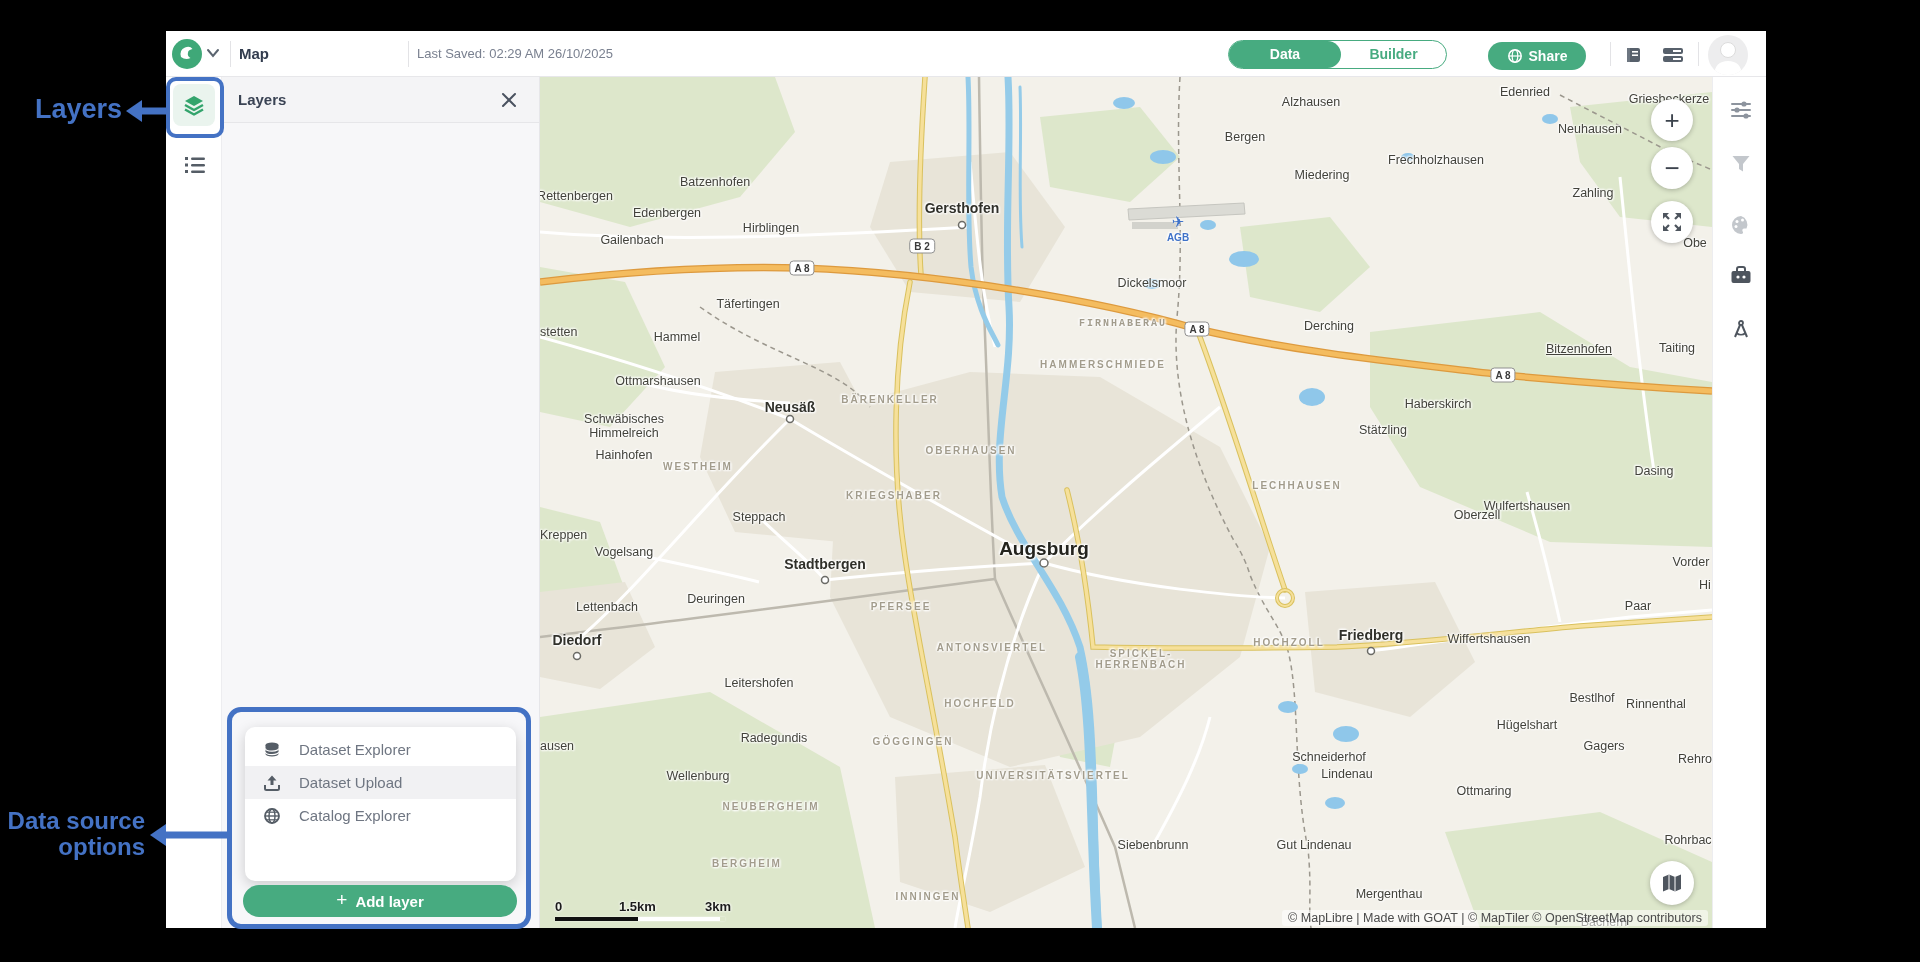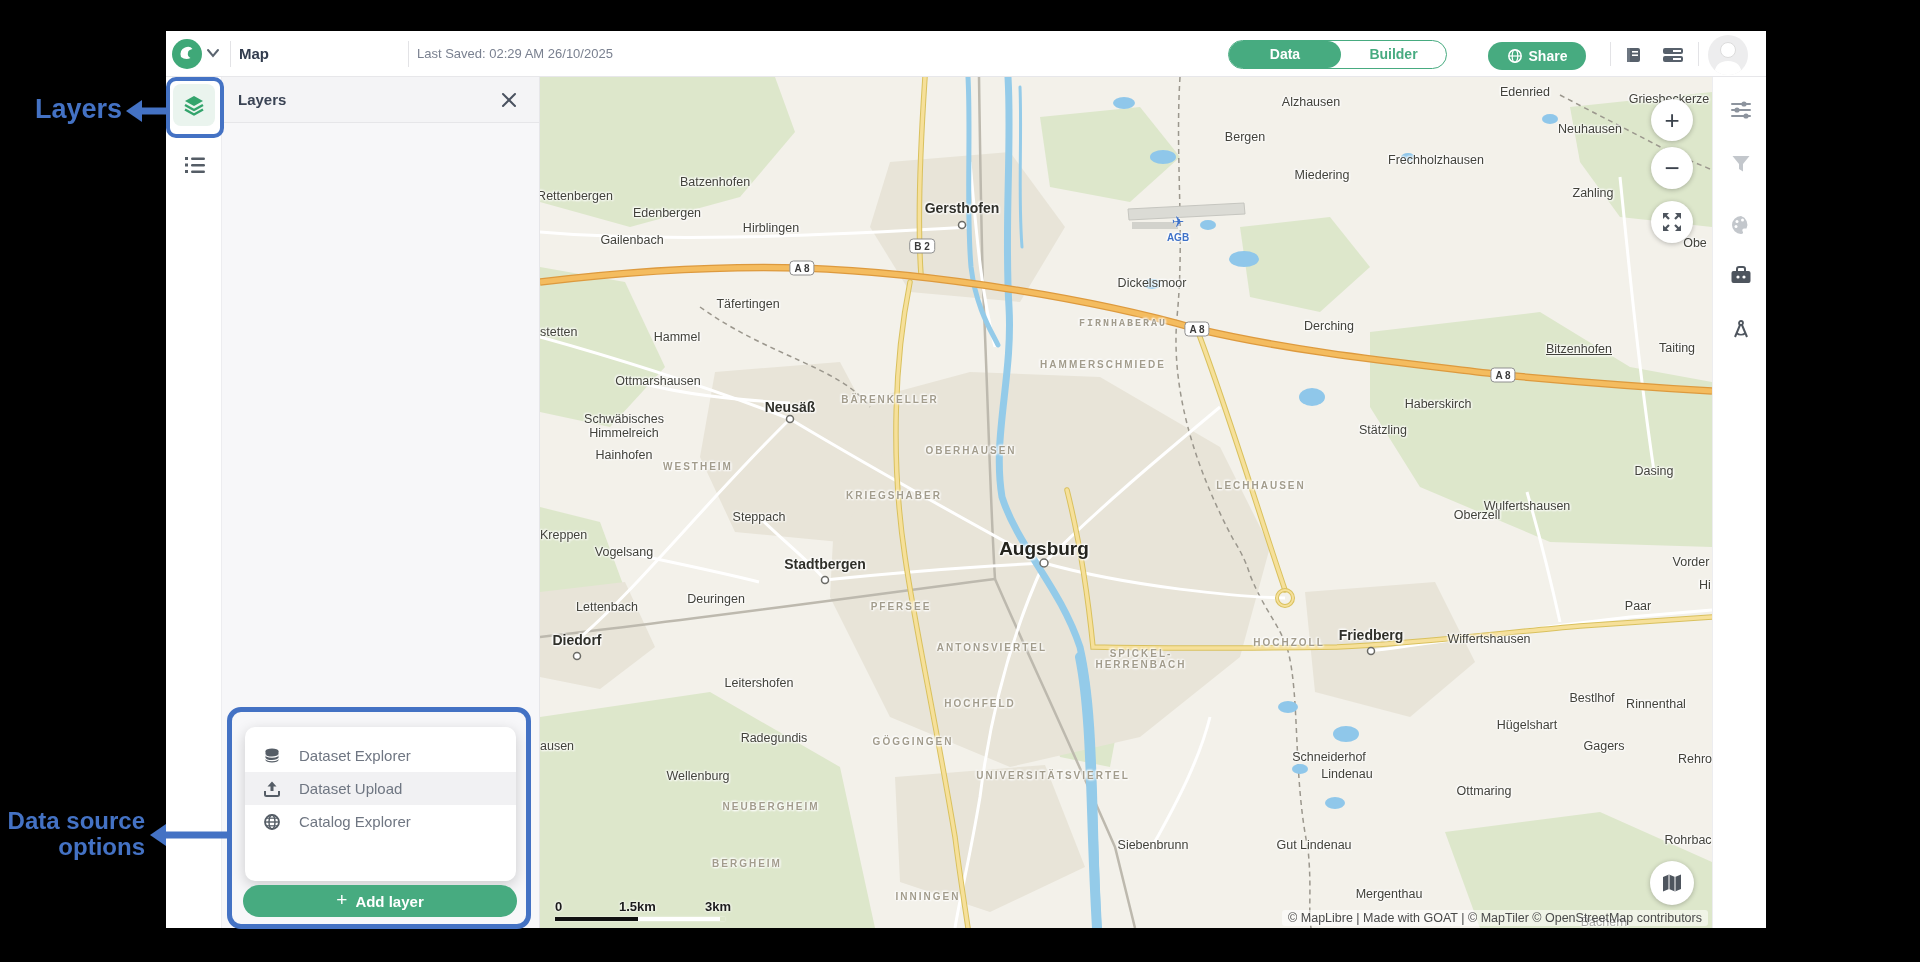--- a/index.html
+++ b/index.html
@@ -31,21 +31,21 @@
 
   
   .panel { position:absolute; left:56px; top:46px; width:318px; height:851px; background:#f7f7f9; border-right:1px solid #e6e6e9; }
   .panel-hdr { position:absolute; left:0; top:0; width:100%; height:46px; background:#f4f4f6; border-bottom:1px solid #e6e6e9; }
   .panel-title { position:absolute; left:16px; top:0; height:46px; line-height:46px; font-size:15px; font-weight:bold; color:#3a4354; }
   .panel-close { position:absolute; right:20px; top:13px; width:20px; height:20px; color:#4a5260; }
   .empty { position:absolute; left:0; top:370px; width:100%; text-align:center; }
   .empty .eicon { color:#6b7280; }
   .empty .etext { margin-top:14px; font-size:17px; color:#6b7280; }
 
-  .popup { position:absolute; left:23px; top:650px; width:271px; height:154px; background:#fff; border-radius:10px; box-shadow:0 4px 14px rgba(0,0,0,.18); padding:12px 0; }
+  .popup { position:absolute; left:23px; top:650px; width:271px; height:154px; background:#fff; border-radius:10px; box-shadow:0 4px 14px rgba(0,0,0,.18); padding:6px 0; }
   .menu-item { height:33px; display:flex; align-items:center; padding:0 18px; gap:16px; color:#6f7682; font-size:15px; }
   .menu-item.hov { background:#f1f1f3; }
   .mi-icon { width:20px; color:#555d66; display:flex; }
   .add-layer { position:absolute; left:21px; top:808px; width:274px; height:32px; background:#47ab80; border-radius:16px; color:#fff; font-size:15px; font-weight:bold; display:flex; align-items:center; justify-content:center; gap:8px; }
   .add-layer .plus { font-size:19px; font-weight:normal; margin-top:-2px; }
 
   
   .map { position:absolute; left:374px; top:46px; width:1172px; height:851px; background:#f3f1ea; overflow:hidden; }
   .map svg.base { position:absolute; left:0; top:0; }
   .maplabel { position:absolute; transform:translate(-50%,-50%); white-space:pre-line; text-align:center;
@@ -373,21 +373,21 @@
           <span class="maplabel ml-district" style="left: 563px; top: 287px;">HAMMERSCHMIEDE</span>
           <span class="maplabel ml-town" style="left: 250px; top: 330px; text-align: right;">Neusäß</span>
           <span class="maplabel ml-district" style="left: 350px; top: 322px;">BÄRENKELLER</span>
           <span class="maplabel ml-village" style="left: 898px; top: 327px;">Haberskirch</span>
           <span class="maplabel ml-village" style="left: 84px; top: 349px;">Schwäbisches
 Himmelreich</span>
           <span class="maplabel ml-village" style="left: 843px; top: 353px;">Stätzling</span>
           <span class="maplabel ml-village" style="left: 84px; top: 378px;">Hainhofen</span>
           <span class="maplabel ml-district" style="left: 158px; top: 389px;">WESTHEIM</span>
           <span class="maplabel ml-district" style="left: 415px; top: 373px; padding-left: 32px;">OBERHAUSEN</span>
-          <span class="maplabel ml-district" style="left: 721px; top: 408px;">LECHHAUSEN</span>
+          <span class="maplabel ml-district" style="left: 757px; top: 408px;">LECHHAUSEN</span>
           <span class="maplabel ml-village" style="left: 1114px; top: 394px;">Dasing</span>
           <span class="maplabel ml-district" style="left: 354px; top: 418px;">KRIEGSHABER</span>
           <span class="maplabel ml-village" style="left: 987px; top: 429px;">Wulfertshausen</span>
           <span class="maplabel ml-village" style="left: 219px; top: 440px;">Steppach</span>
           <span class="maplabel ml-village" style="left: 937px; top: 438px;">Oberzell</span>
           <span class="maplabel ml-village ml-left" style="left: 0px; top: 458px;">Kreppen</span>
           <span class="maplabel ml-village" style="left: 84px; top: 475px;">Vogelsang</span>
           <span class="maplabel ml-town" style="left: 285px; top: 487px;">Stadtbergen</span>
           <span class="maplabel ml-city" style="left: 504px; top: 472px;">Augsburg</span>
           <span class="maplabel ml-village" style="left: 1151px; top: 485px;">Vorder</span>

